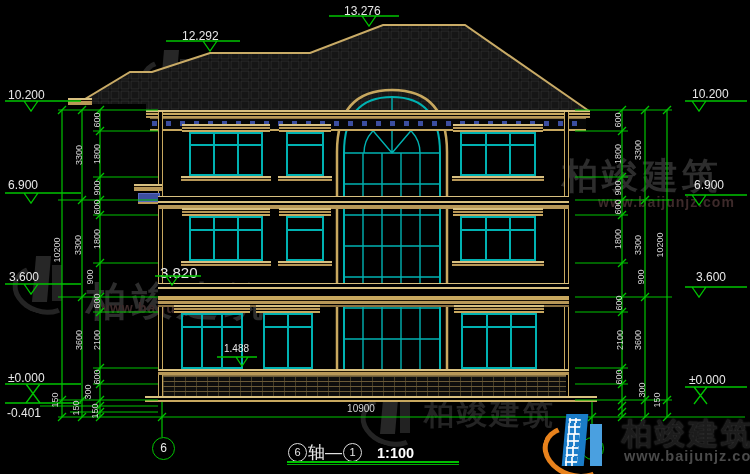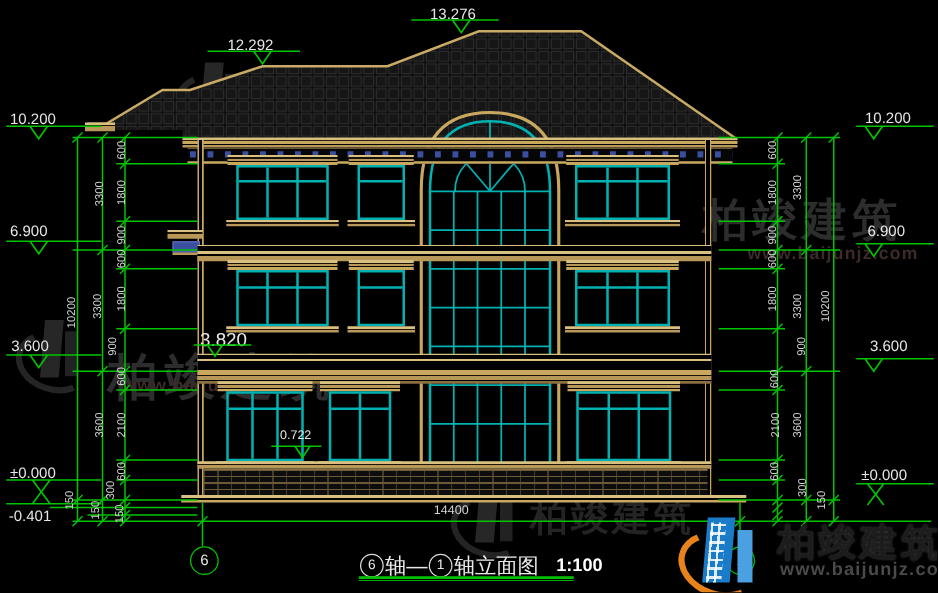--- a/index.html
+++ b/index.html
@@ -356,21 +356,21 @@
     </svg>
   <div class="lvl" style="left:689px;top:373px">±0.000</div>
   <svg class="mk" style="left:684px;top:386px" width="64" height="22">
       <path d="M1 1 H63 M10 1 l13 17 M23 1 l-13 17"></path>
     </svg>
 
   <div class="lvl" style="left:160px;top:264px;font-size:15px">3.820</div>
   <svg class="mk" style="left:154px;top:275px" width="48" height="13">
       <path d="M1 1 H47 M12 1 l6 9 6 -9"></path>
     </svg>
-  <div class="lvl" style="left:224px;top:343px;font-size:10px">0.722</div>
+  <div class="lvl" style="left:224px;top:343px;font-size:10px">1.488</div>
   <svg class="mk" style="left:216px;top:356px" width="42" height="13">
       <path d="M1 1 H41 M20 1 l6 9 6 -9"></path>
     </svg>
 
   <div class="dim" style="left:97px;top:120px">600</div>
   <div class="dim" style="left:97px;top:154px">1800</div>
   <div class="dim" style="left:97px;top:188px">900</div>
   <div class="dim" style="left:97px;top:207px">600</div>
   <div class="dim" style="left:97px;top:239px">1800</div>
   <div class="dim" style="left:90px;top:277px">900</div>
@@ -395,27 +395,26 @@
   <div class="dim" style="left:619px;top:303px">600</div>
   <div class="dim" style="left:620px;top:340px">2100</div>
   <div class="dim" style="left:619px;top:377px">600</div>
   <div class="dim" style="left:642px;top:390px">300</div>
   <div class="dim" style="left:657px;top:400px">150</div>
   <div class="dim" style="left:638px;top:150px">3300</div>
   <div class="dim" style="left:638px;top:245px">3300</div>
   <div class="dim" style="left:638px;top:340px">3600</div>
   <div class="dim" style="left:660px;top:245px">10200</div>
 
-  <div class="dimh" style="left:361px;top:403px">14400</div>
+  <div class="dimh" style="left:361px;top:403px">10900</div>
 
   <div id="title">
     <span class="tb">6</span>
     <span>轴—</span>
     <span class="tb">1</span>
-    <span>轴立面图</span>
     <span class="scale">1:100</span>
   </div>
   <div id="title-underline"></div>
 
   <div id="logo">
     <i class="arc"></i>
     <i class="b1"></i>
     <i class="b2"></i>
     <span class="brand">柏竣建筑</span>
     <span class="url">www.baijunjz.com</span>

